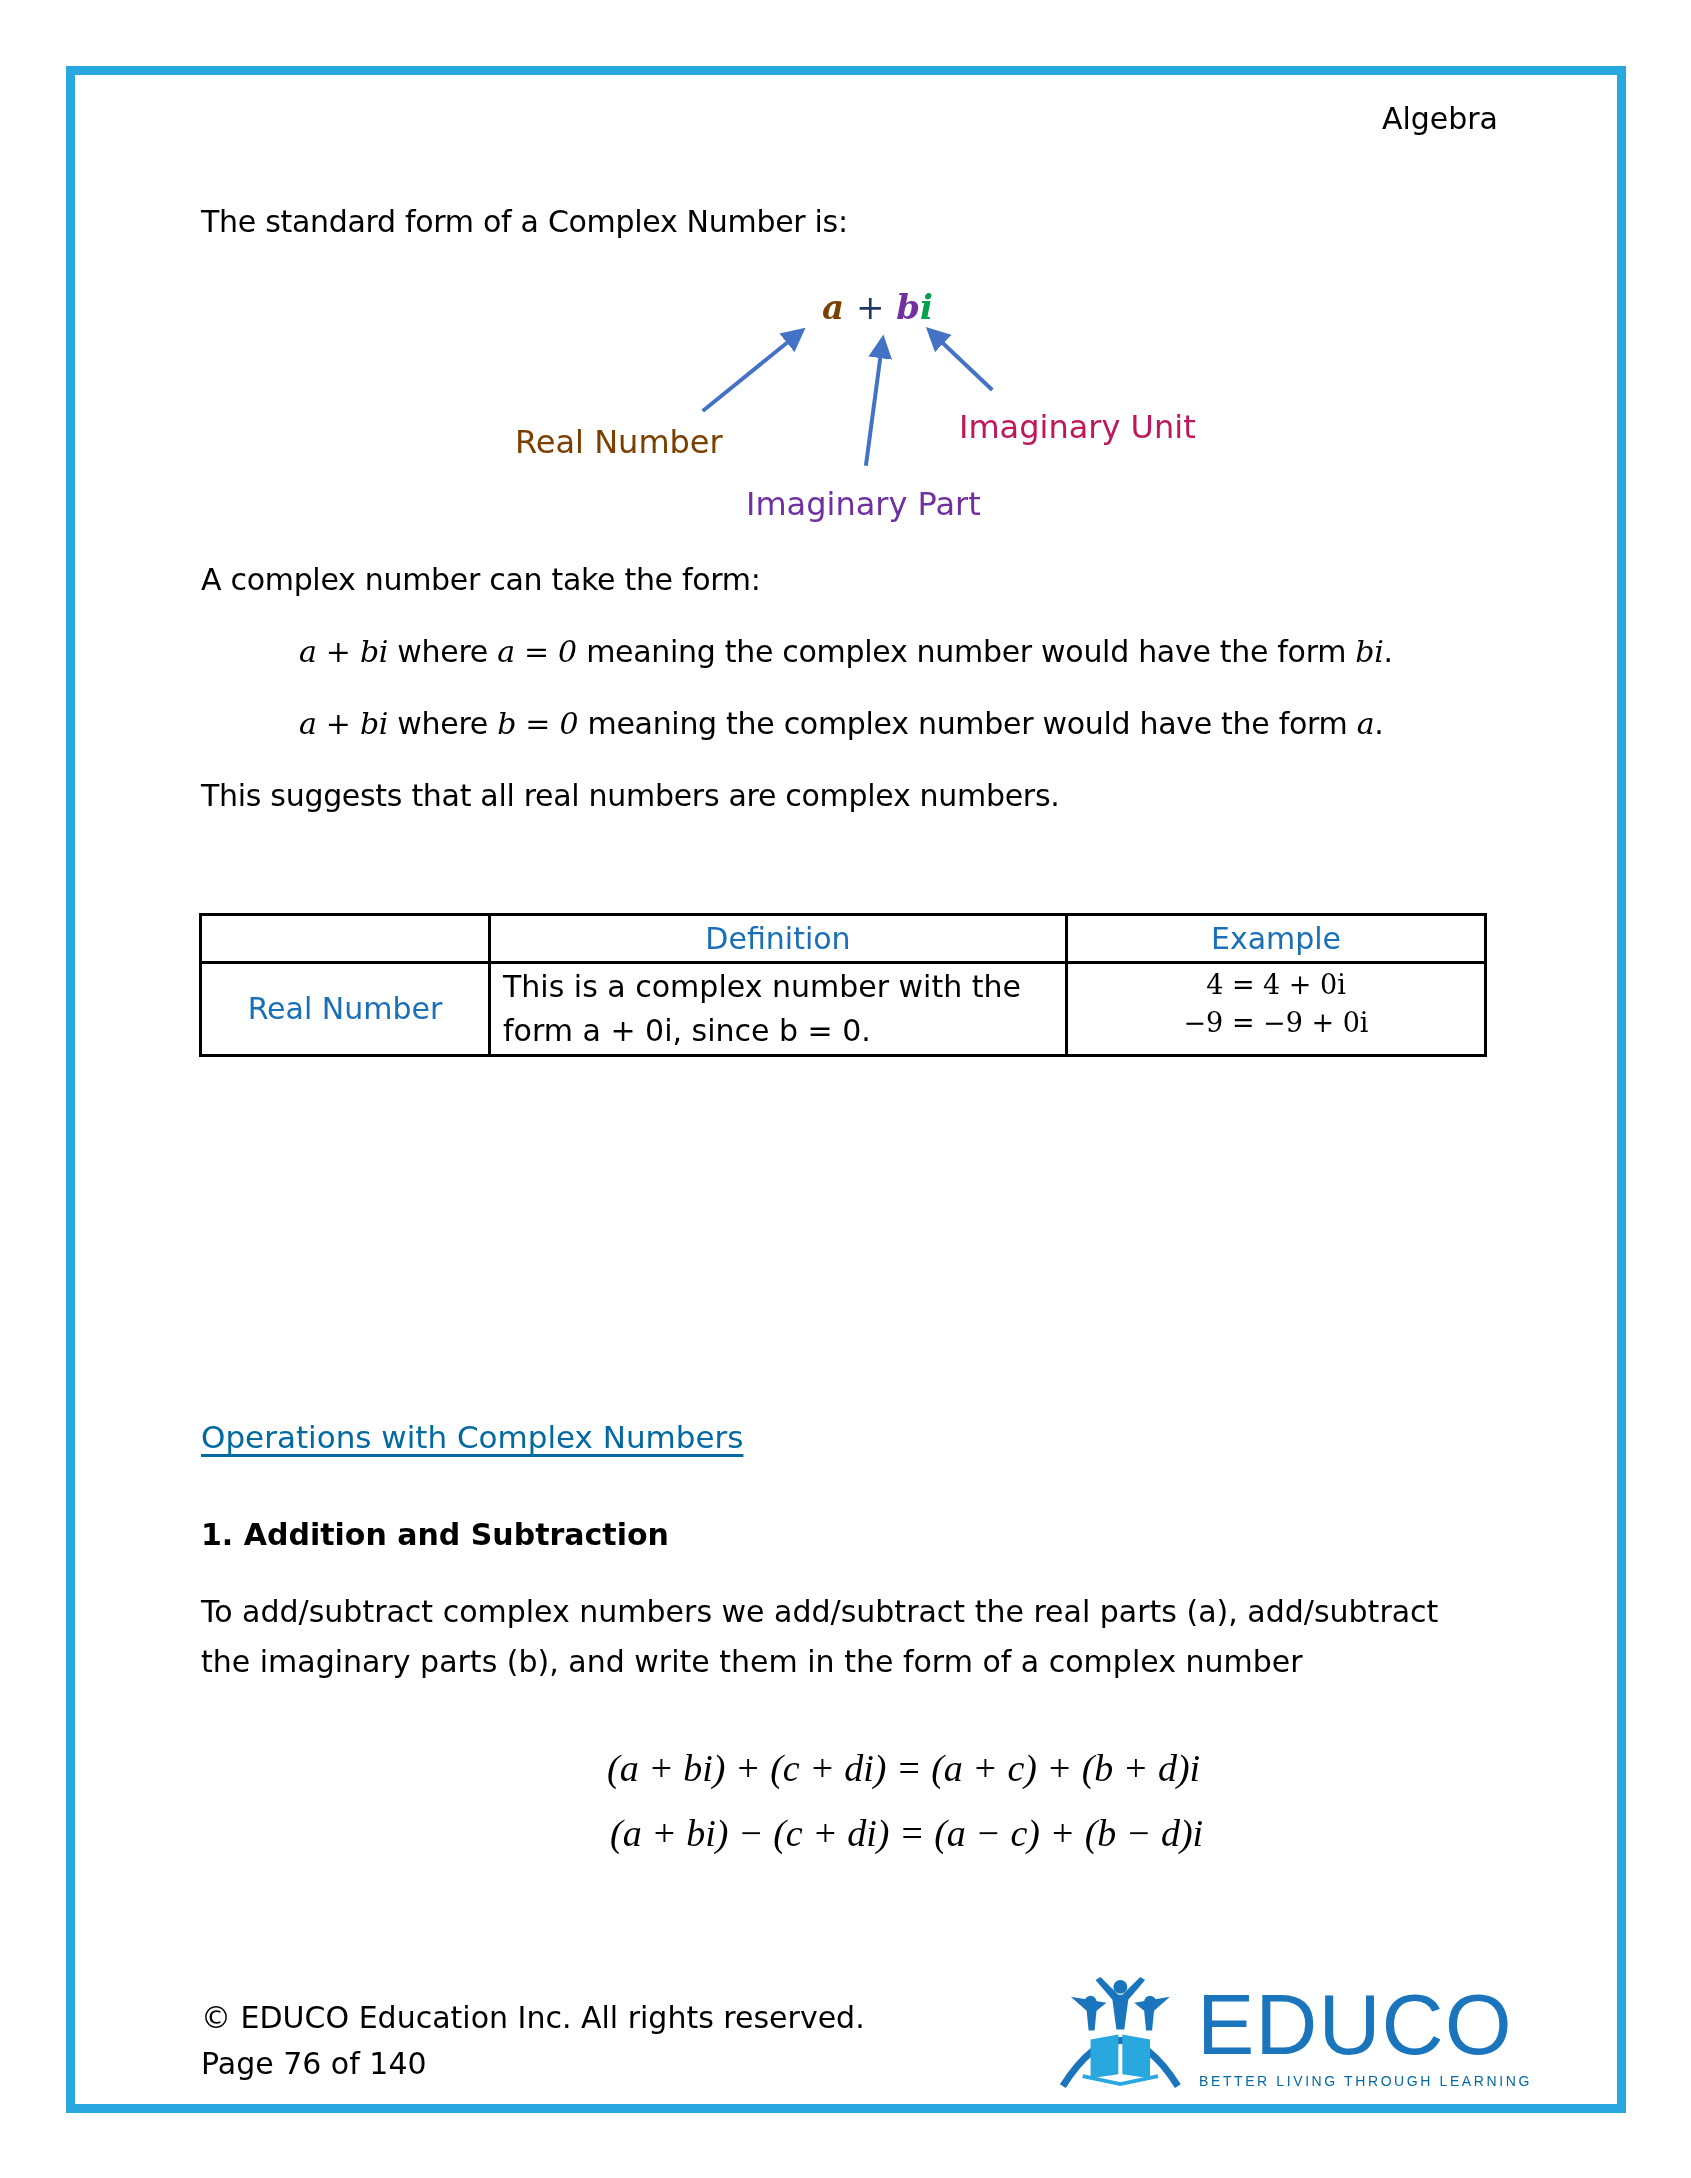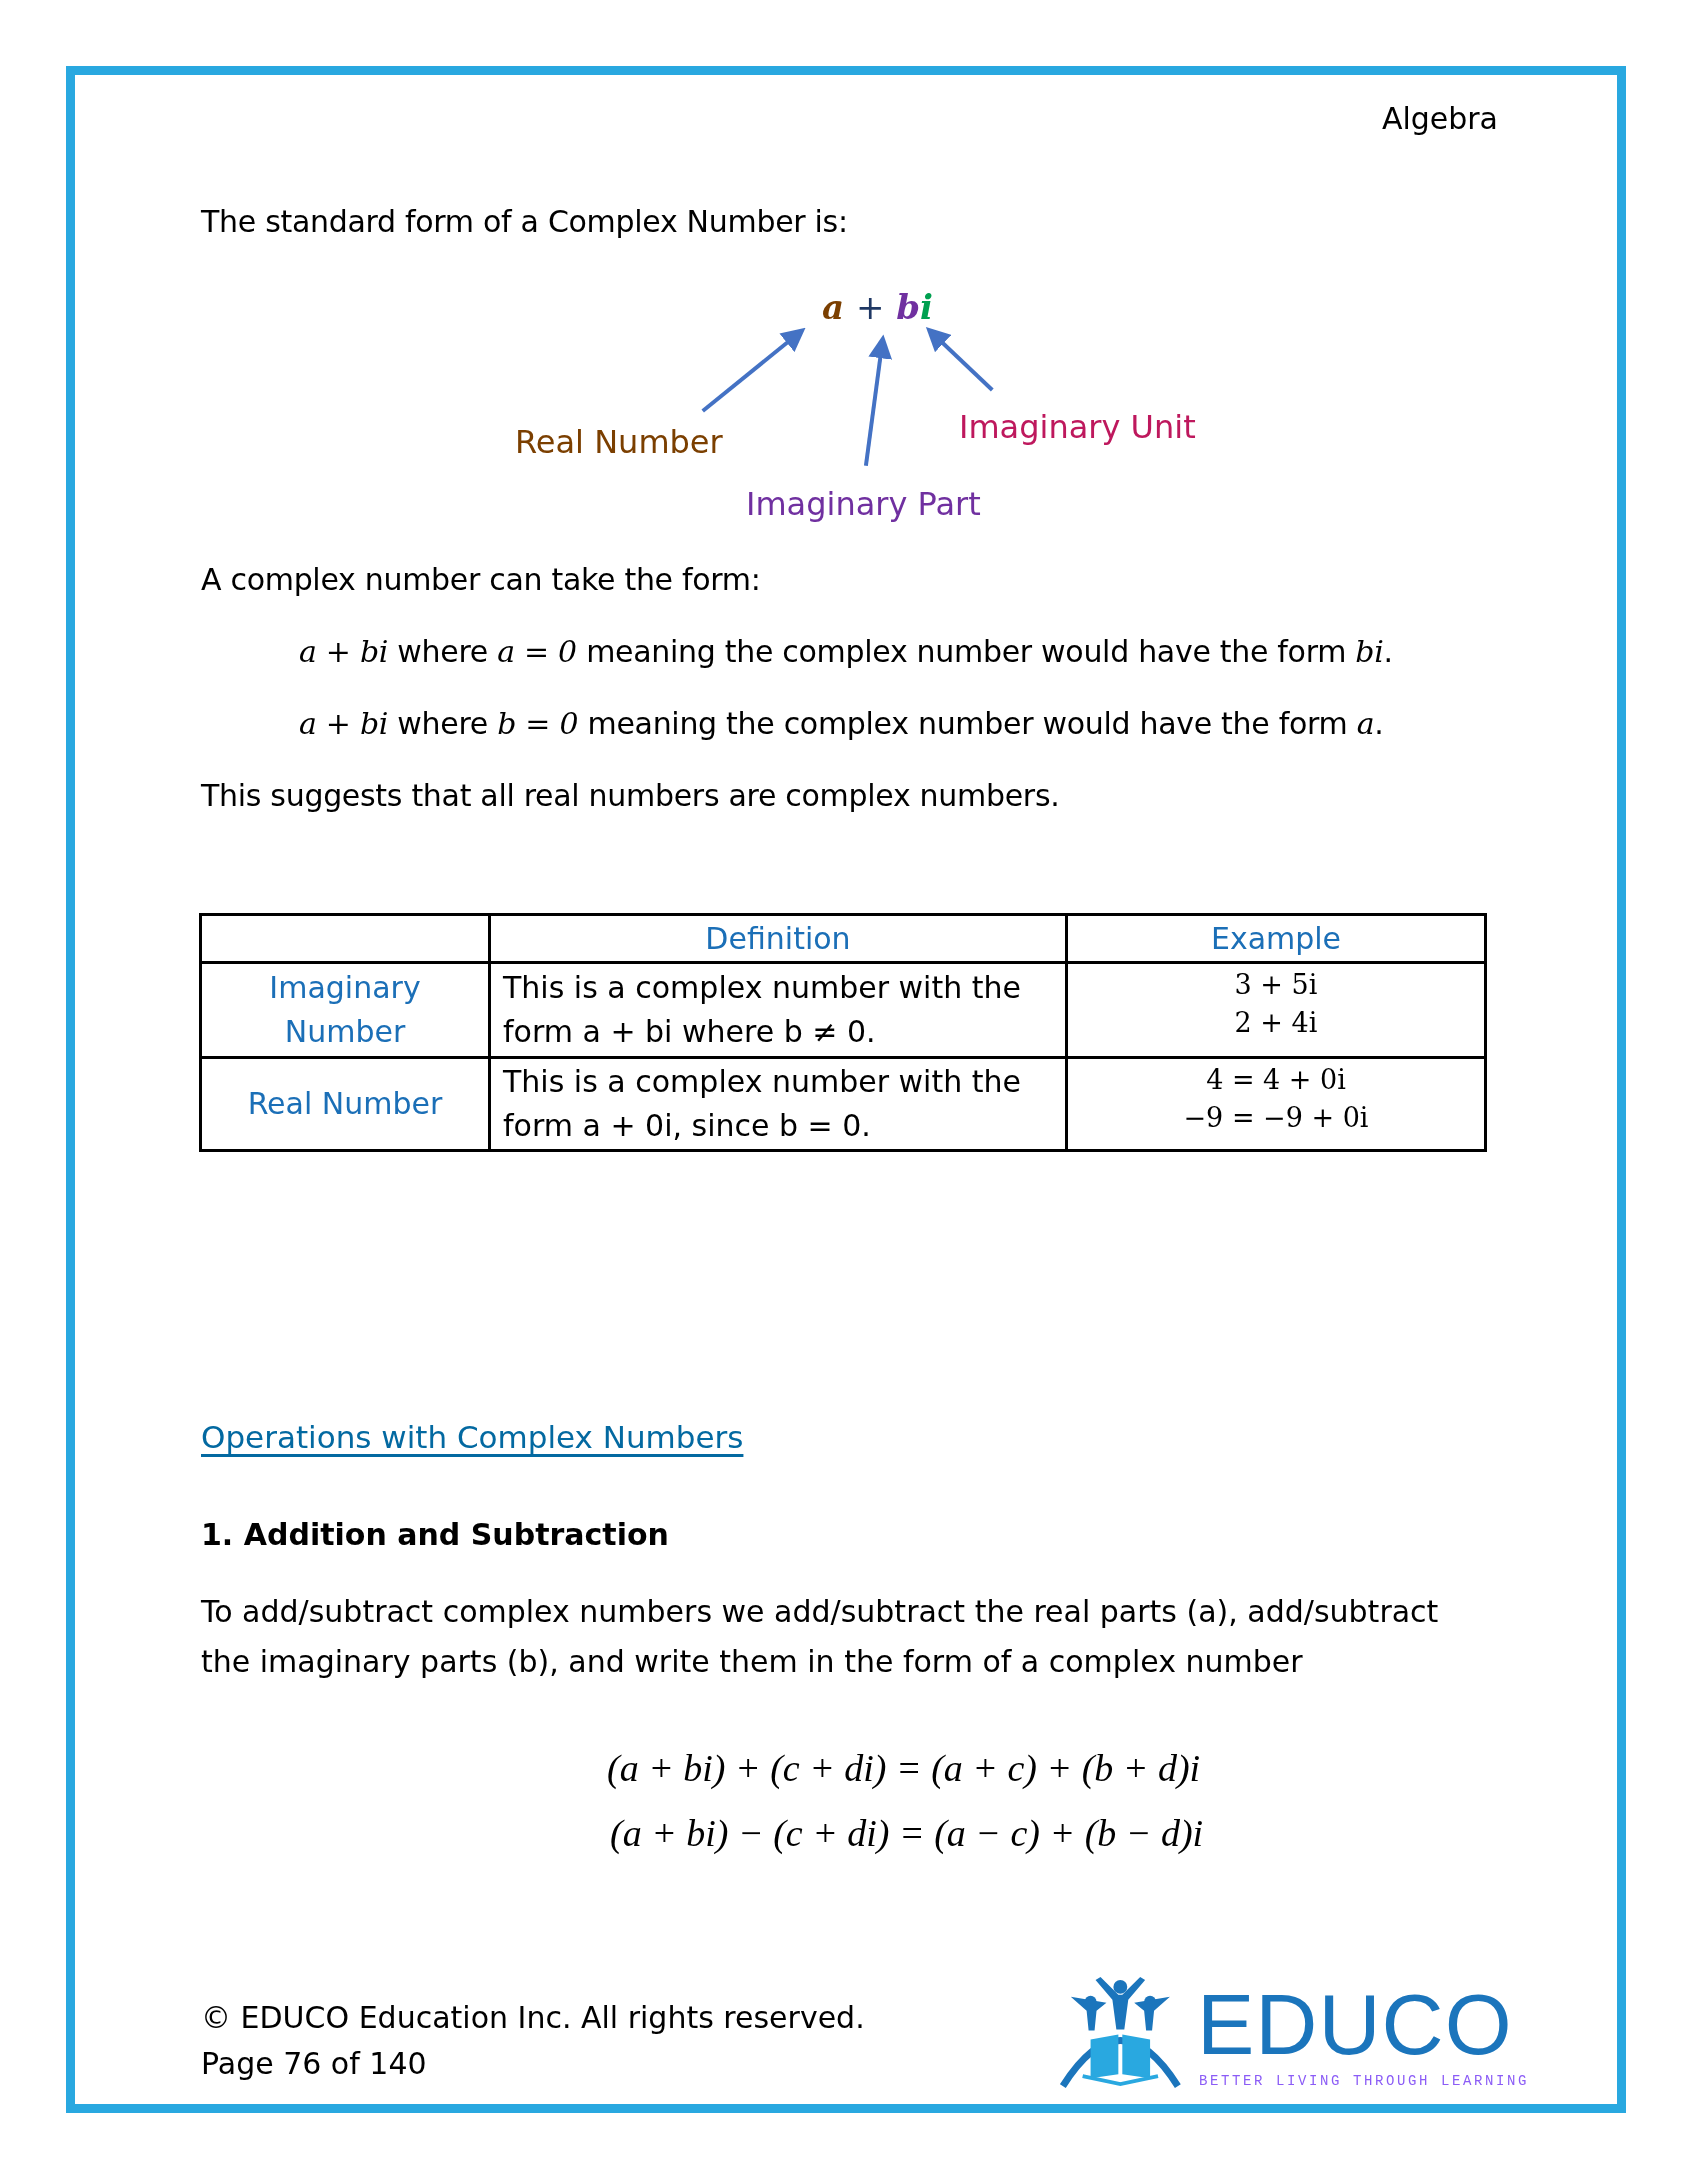--- a/index.html
+++ b/index.html
@@ -70,34 +70,20 @@
 
 <div class="abs body-text" style="left:201px; top:778px;">This suggests that all real numbers are complex numbers.</div>
 
 <table class="defs">
   <tbody>
       <tr style="height:48px;">
     <td class="col1 th"></td>
     <td class="col2 th">Definition</td>
     <td class="th">Example</td>
   </tr>
-  <tr style="height:95px;">
-    <td class="col1">
-      <div>Imaginary</div>
-      <div>Number</div>
-    </td>
-    <td class="col2">
-      <div>This is a complex number with the</div>
-      <div>form a + bi where b ≠ 0.</div>
-    </td>
-    <td class="col3" style="vertical-align:top; padding-top:2px;">
-      <div>3 + 5i</div>
-      <div>2 + 4i</div>
-    </td>
-  </tr>
   <tr style="height:93px;">
     <td class="col1">
       <div>Real Number</div>
     </td>
     <td class="col2">
       <div>This is a complex number with the</div>
       <div>form a + 0i, since b = 0.</div>
     </td>
     <td class="col3" style="vertical-align:top; padding-top:2px;">
       <div>4 = 4 + 0i</div>
@@ -127,15 +113,15 @@
     <path d="M22,102 L60,110 L98,102" fill="none" stroke="#29A8E0" stroke-width="4"></path>
 
     <circle cx="60" cy="12" r="7" fill="#1B75BC"></circle>
     <path d="M35,5 L52,25 L56,55 L64,55 L68,25 L85,5 L80,2 L62,20 L58,20 L40,2 Z" fill="#1B75BC"></path>
     <circle cx="30" cy="27" r="6" fill="#1B75BC"></circle>
     <path d="M10,22 L26,36 L28,56 L34,56 L36,36 L46,28 Z" fill="#1B75BC"></path>
     <circle cx="90" cy="27" r="6" fill="#1B75BC"></circle>
     <path d="M110,22 L94,36 L92,56 L86,56 L84,36 L74,28 Z" fill="#1B75BC"></path>
   </svg>
   <div class="abs" style="left:137px; top:6px; font-family:'Liberation Sans', sans-serif; font-size:86px; color:#1B75BC; letter-spacing:1px; line-height:86px;">EDUCO</div>
-  <div class="abs" style="left:139px; top:98px; font-family:Liberation Mono, monospace; font-size:14px; color:#8b5cf6; letter-spacing:2.6px;">BETTER LIVING THROUGH LEARNING</div>
+  <div class="abs" style="left:139px; top:98px; font-family:Liberation Sans, sans-serif; font-size:14px; color:#0369a1; letter-spacing:2.6px;">BETTER LIVING THROUGH LEARNING</div>
 </div>
 
 
 </body></html>

